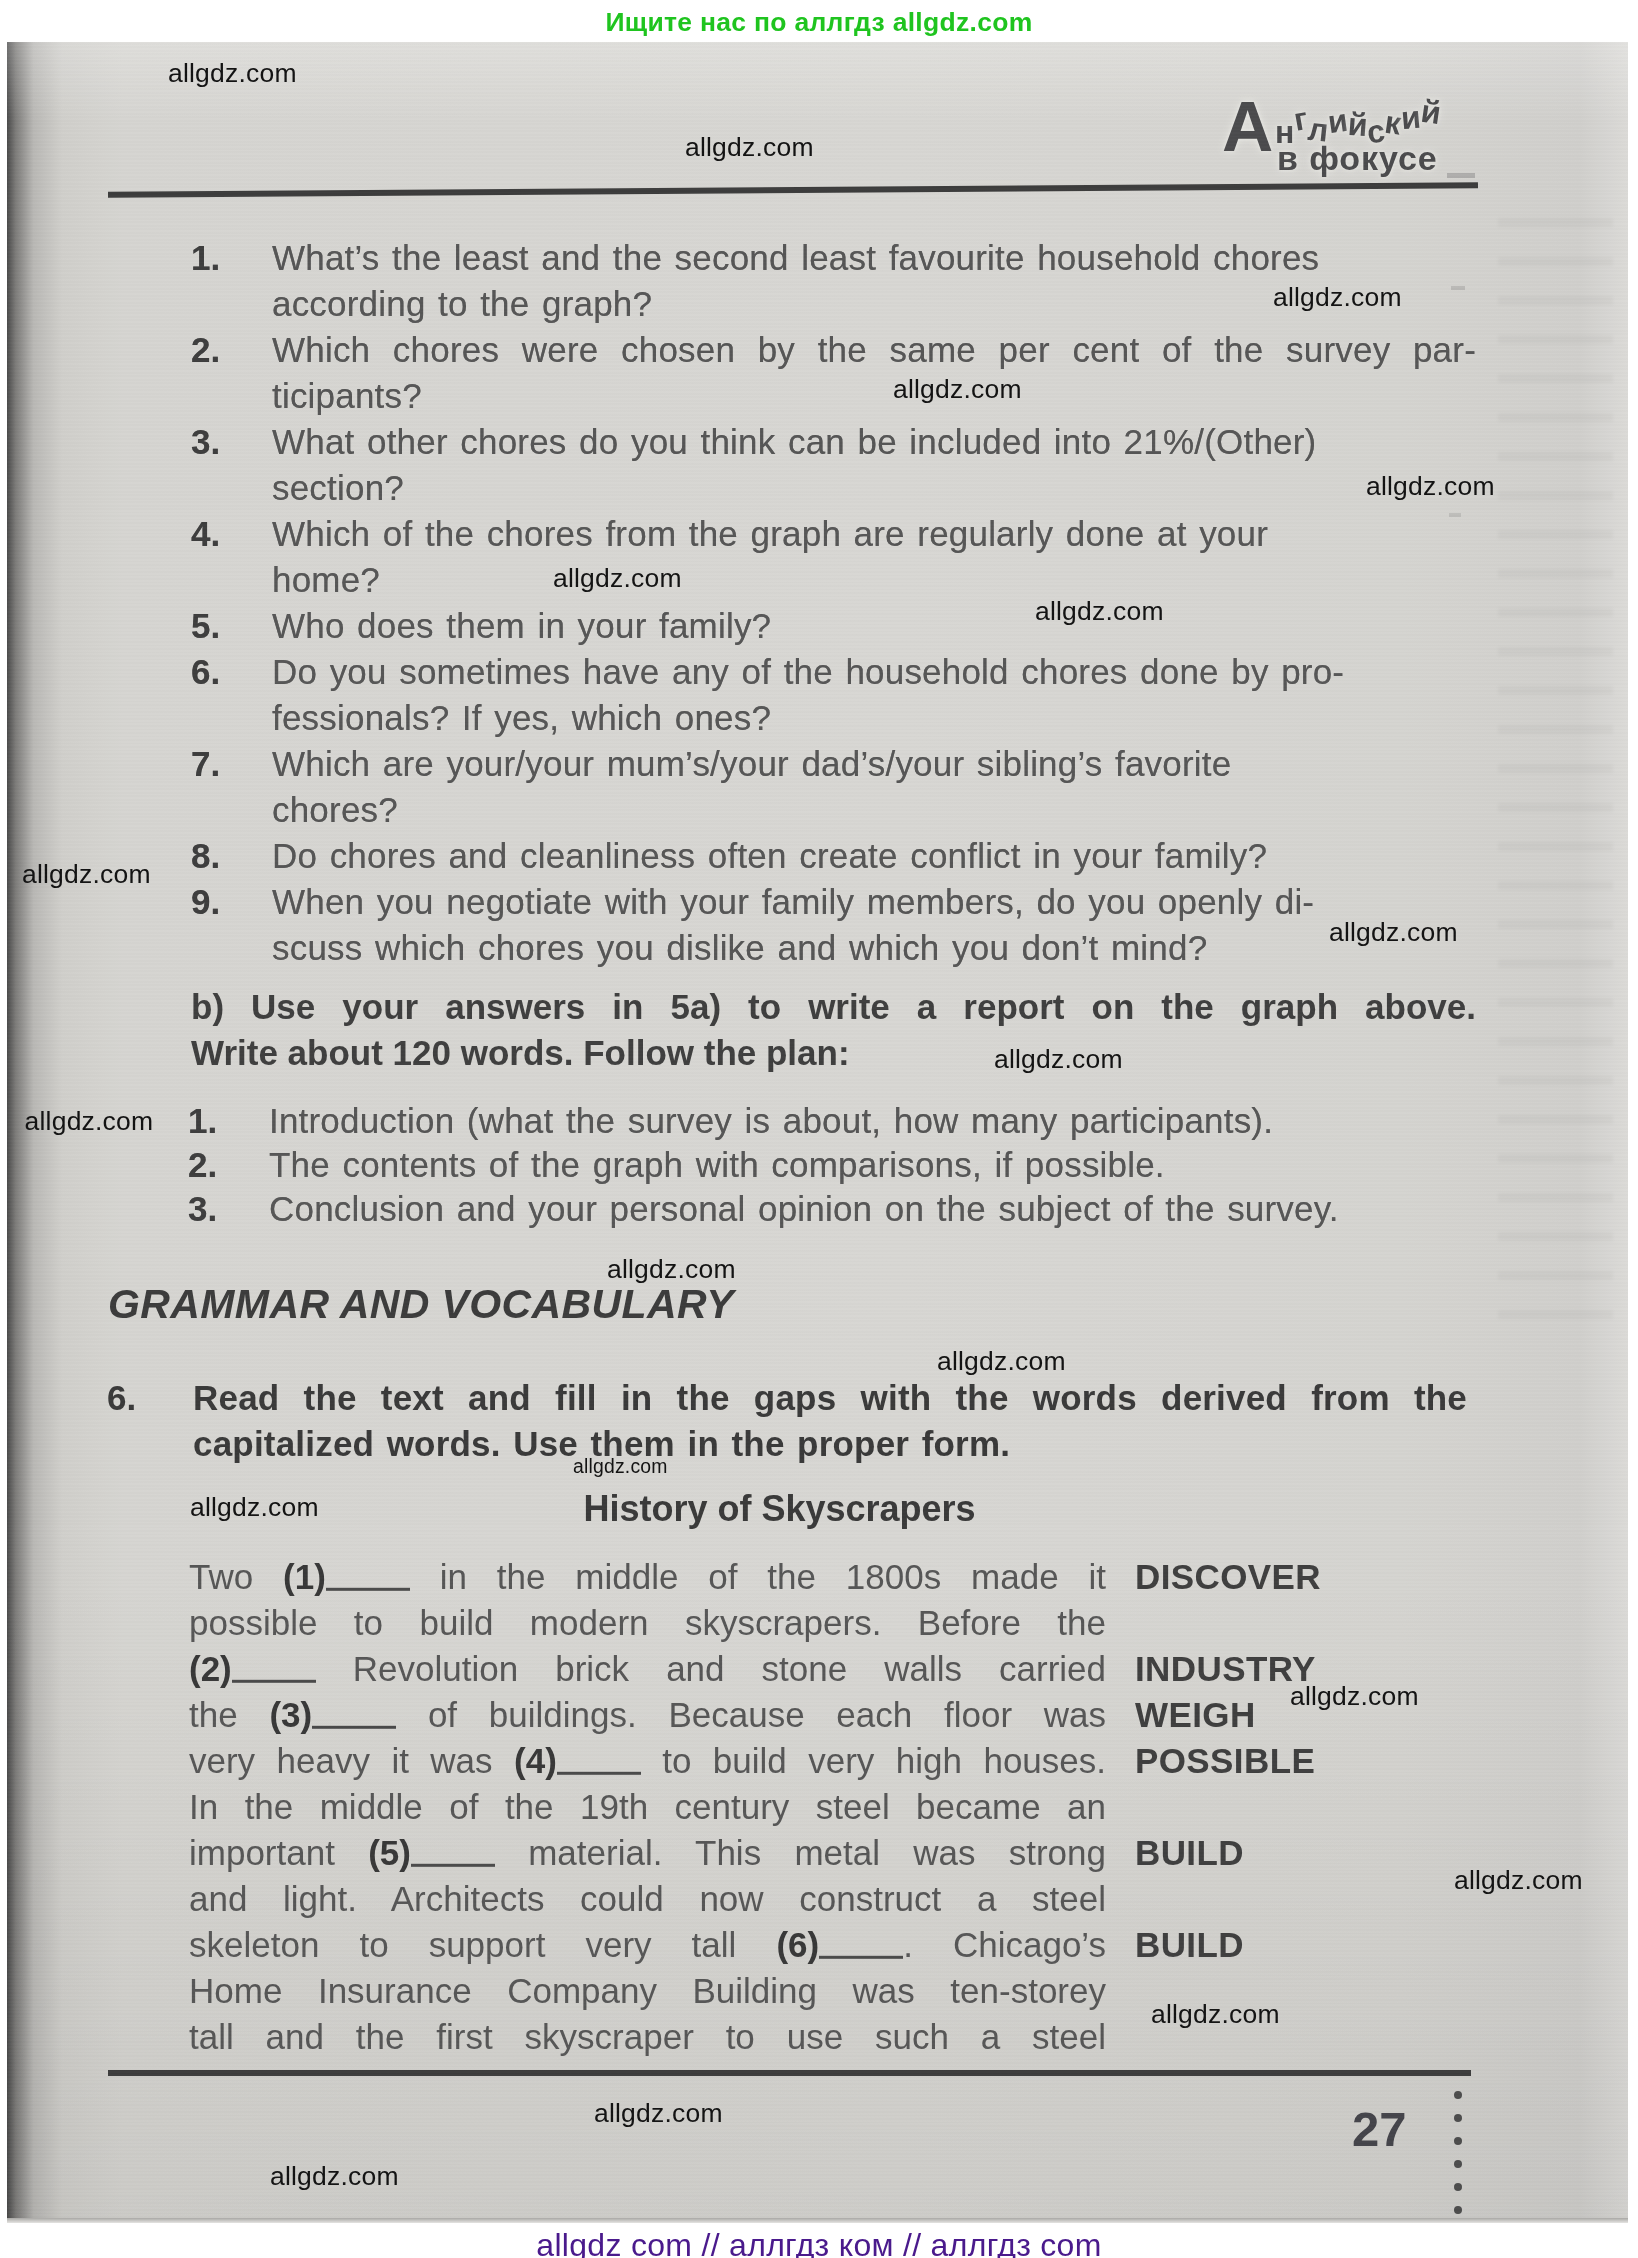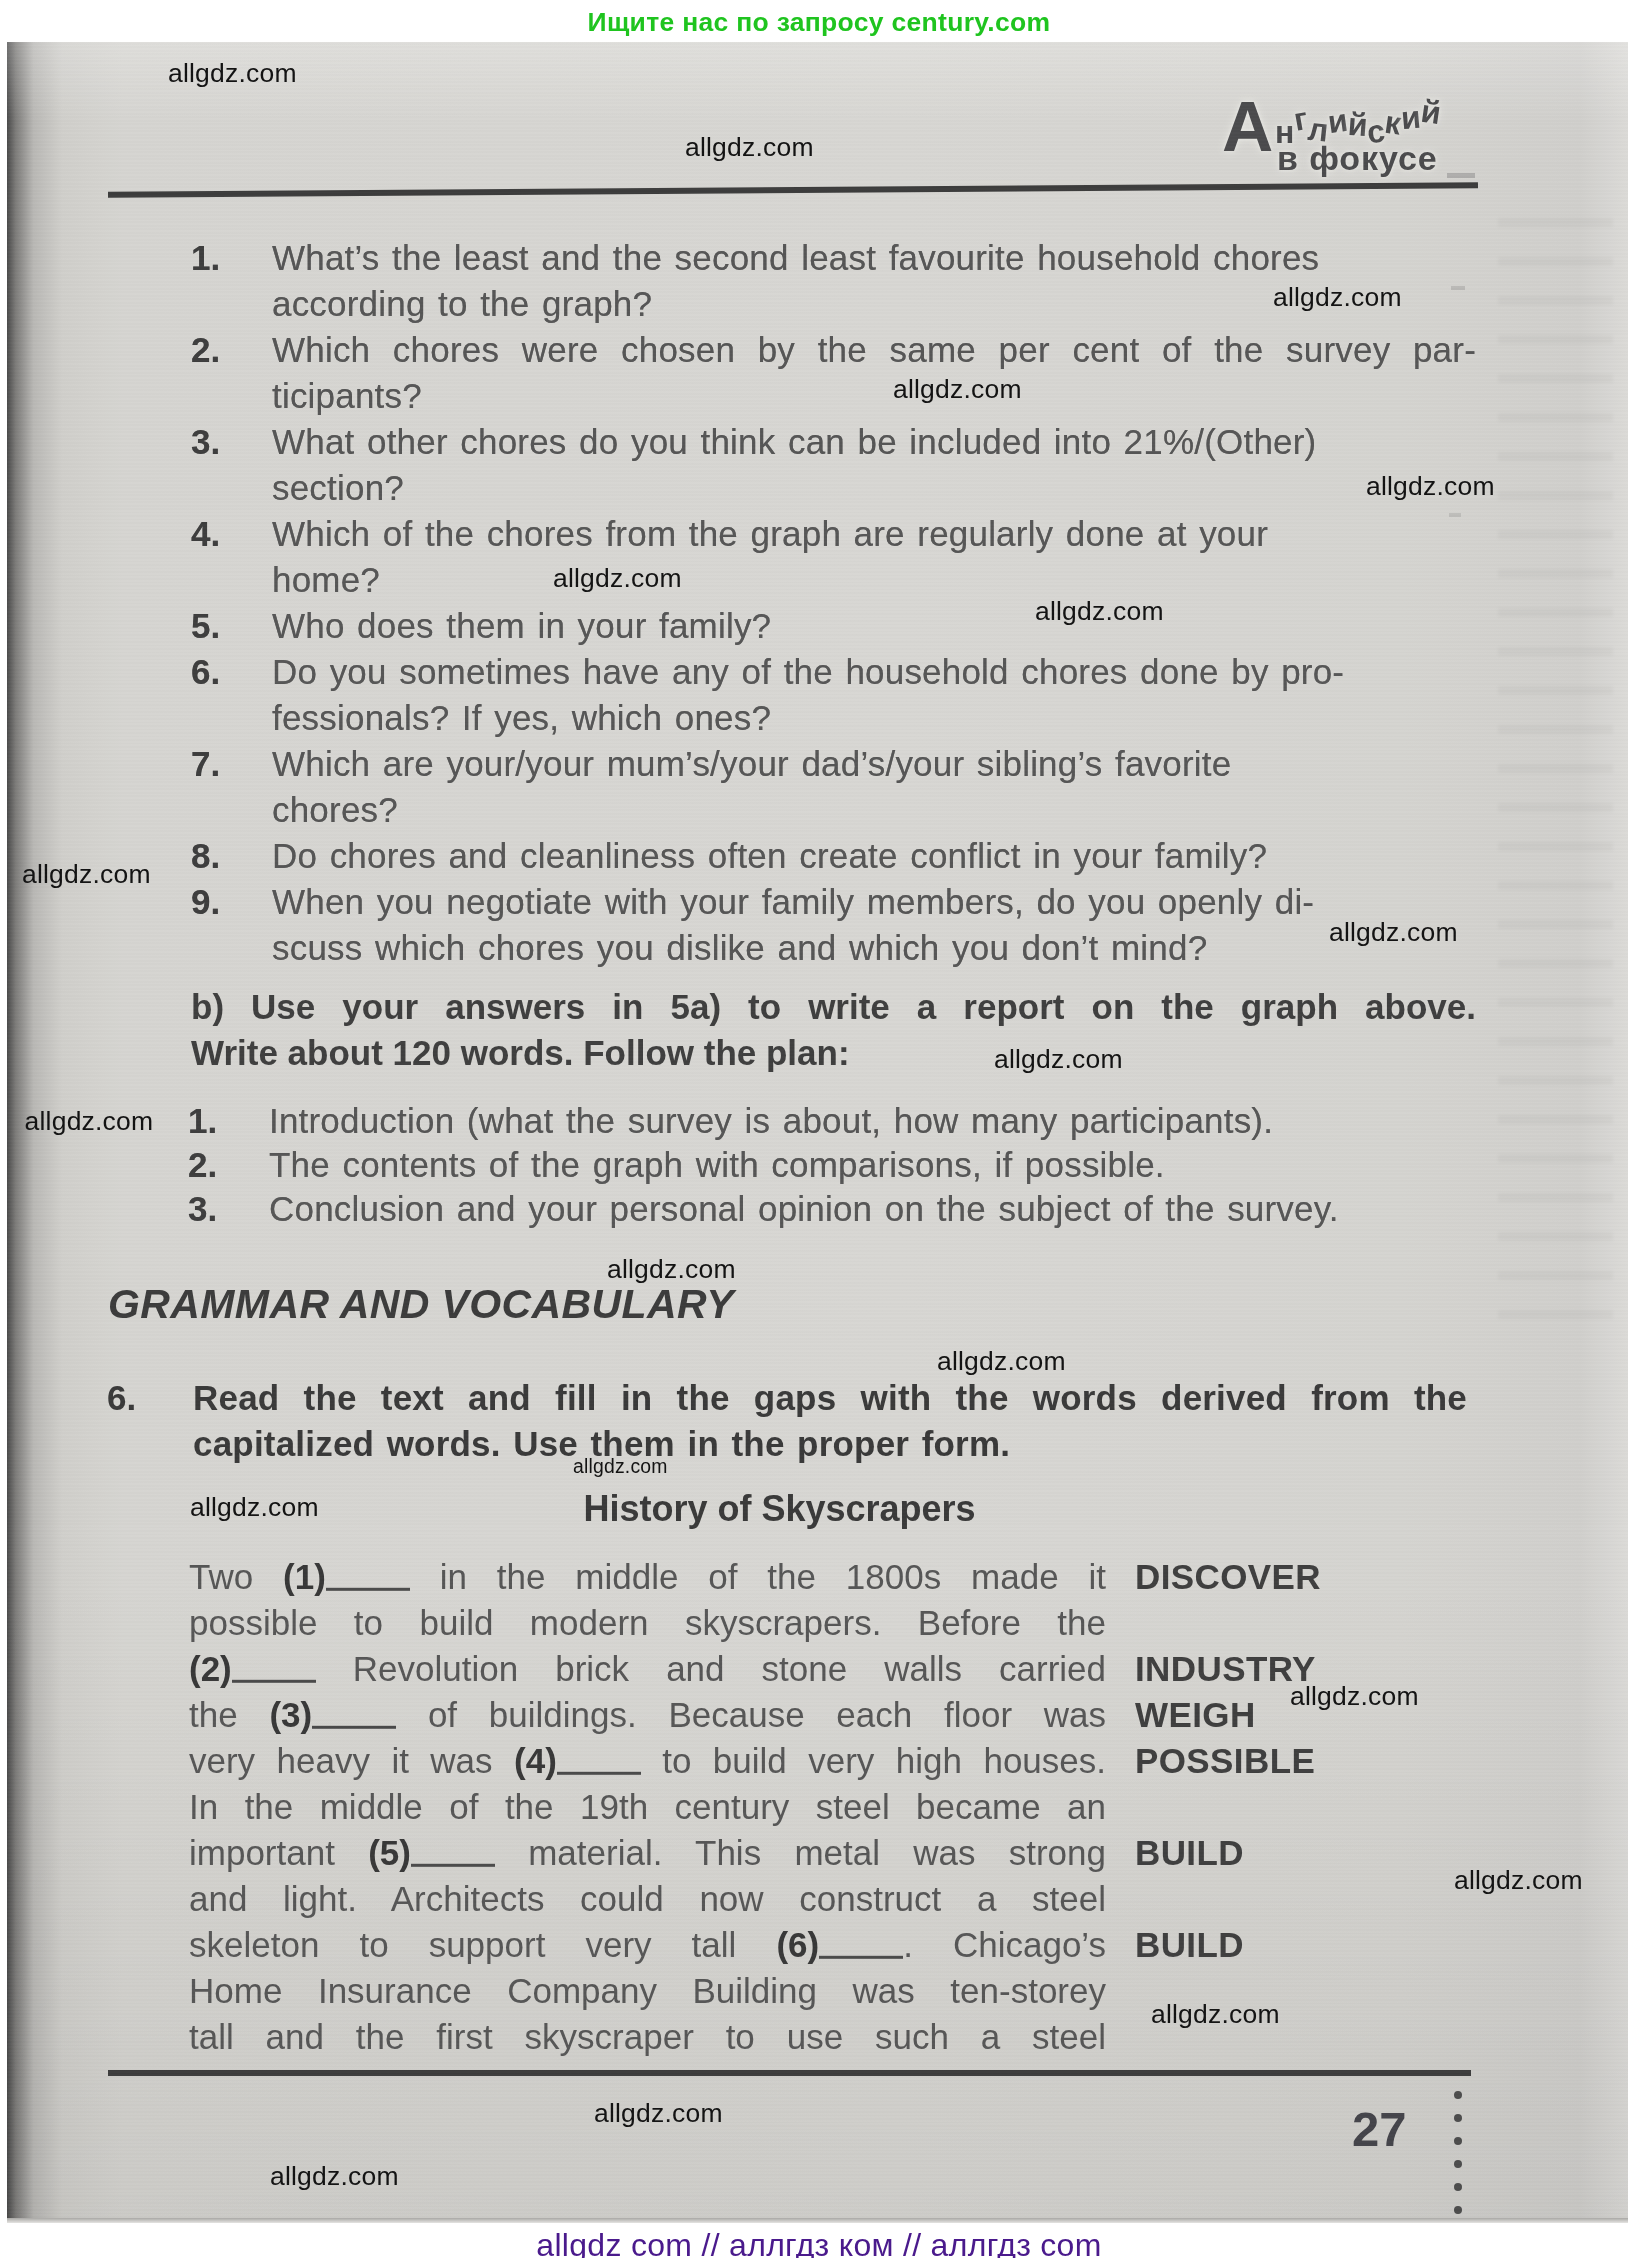--- a/index.html
+++ b/index.html
@@ -93,21 +93,21 @@
   .bleed.b3{left:1442px;top:471px;width:12.4px;height:4.4px;opacity:.2;}
   .bleed-col{position:absolute;left:1491px;top:176px;width:115px;height:1103px;opacity:.06;
              background:repeating-linear-gradient(180deg, #777 0 8.8px, transparent 8.8px 39px);
              filter:blur(1.8px);}
 </style>
 </head>
 <body>
 
 <div class="stage">
 
-  <div class="banner">Ищите нас по запросу century.com</div>
+  <div class="banner">Ищите нас по аллгдз allgdz.com</div>
 
   <div class="paper">
 
     <span class="wm" style="left:161px;top:16px">allgdz.com</span>
     <span class="wm" style="left:678px;top:90px">allgdz.com</span>
     <span class="wm" style="left:1266px;top:240px">allgdz.com</span>
     <span class="wm" style="left:886px;top:332px">allgdz.com</span>
     <span class="wm" style="left:1359px;top:429px">allgdz.com</span>
     <span class="wm" style="left:546px;top:521px">allgdz.com</span>
     <span class="wm" style="left:1028px;top:554px">allgdz.com</span>

